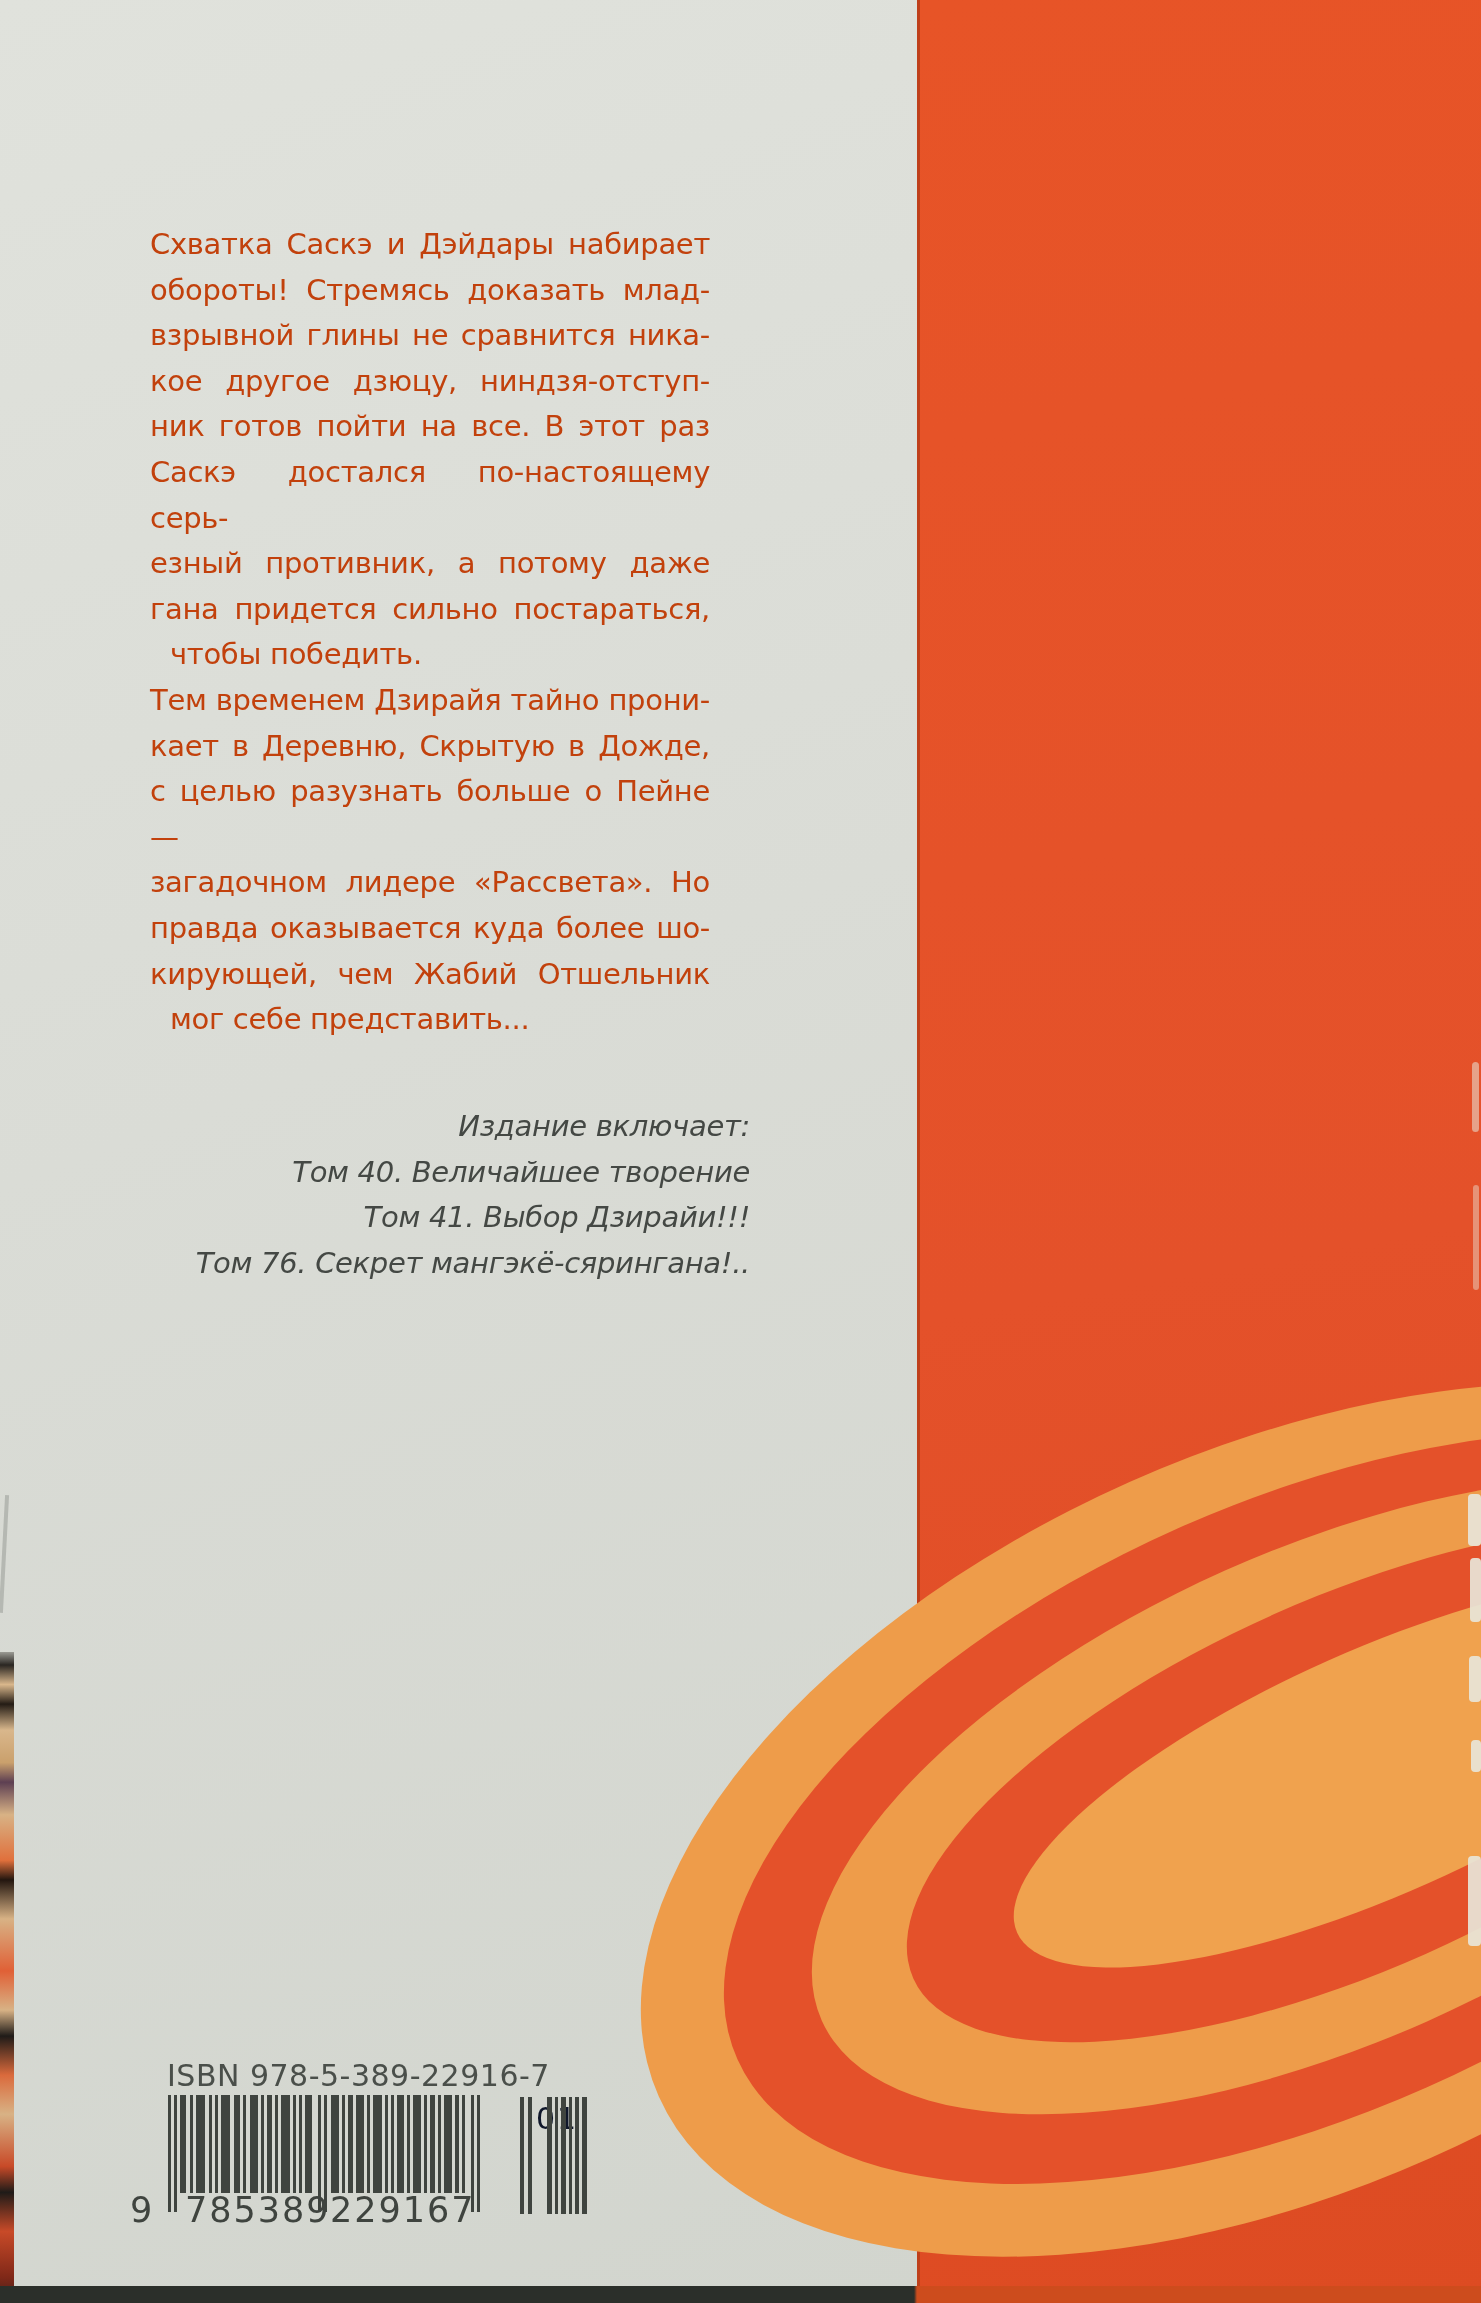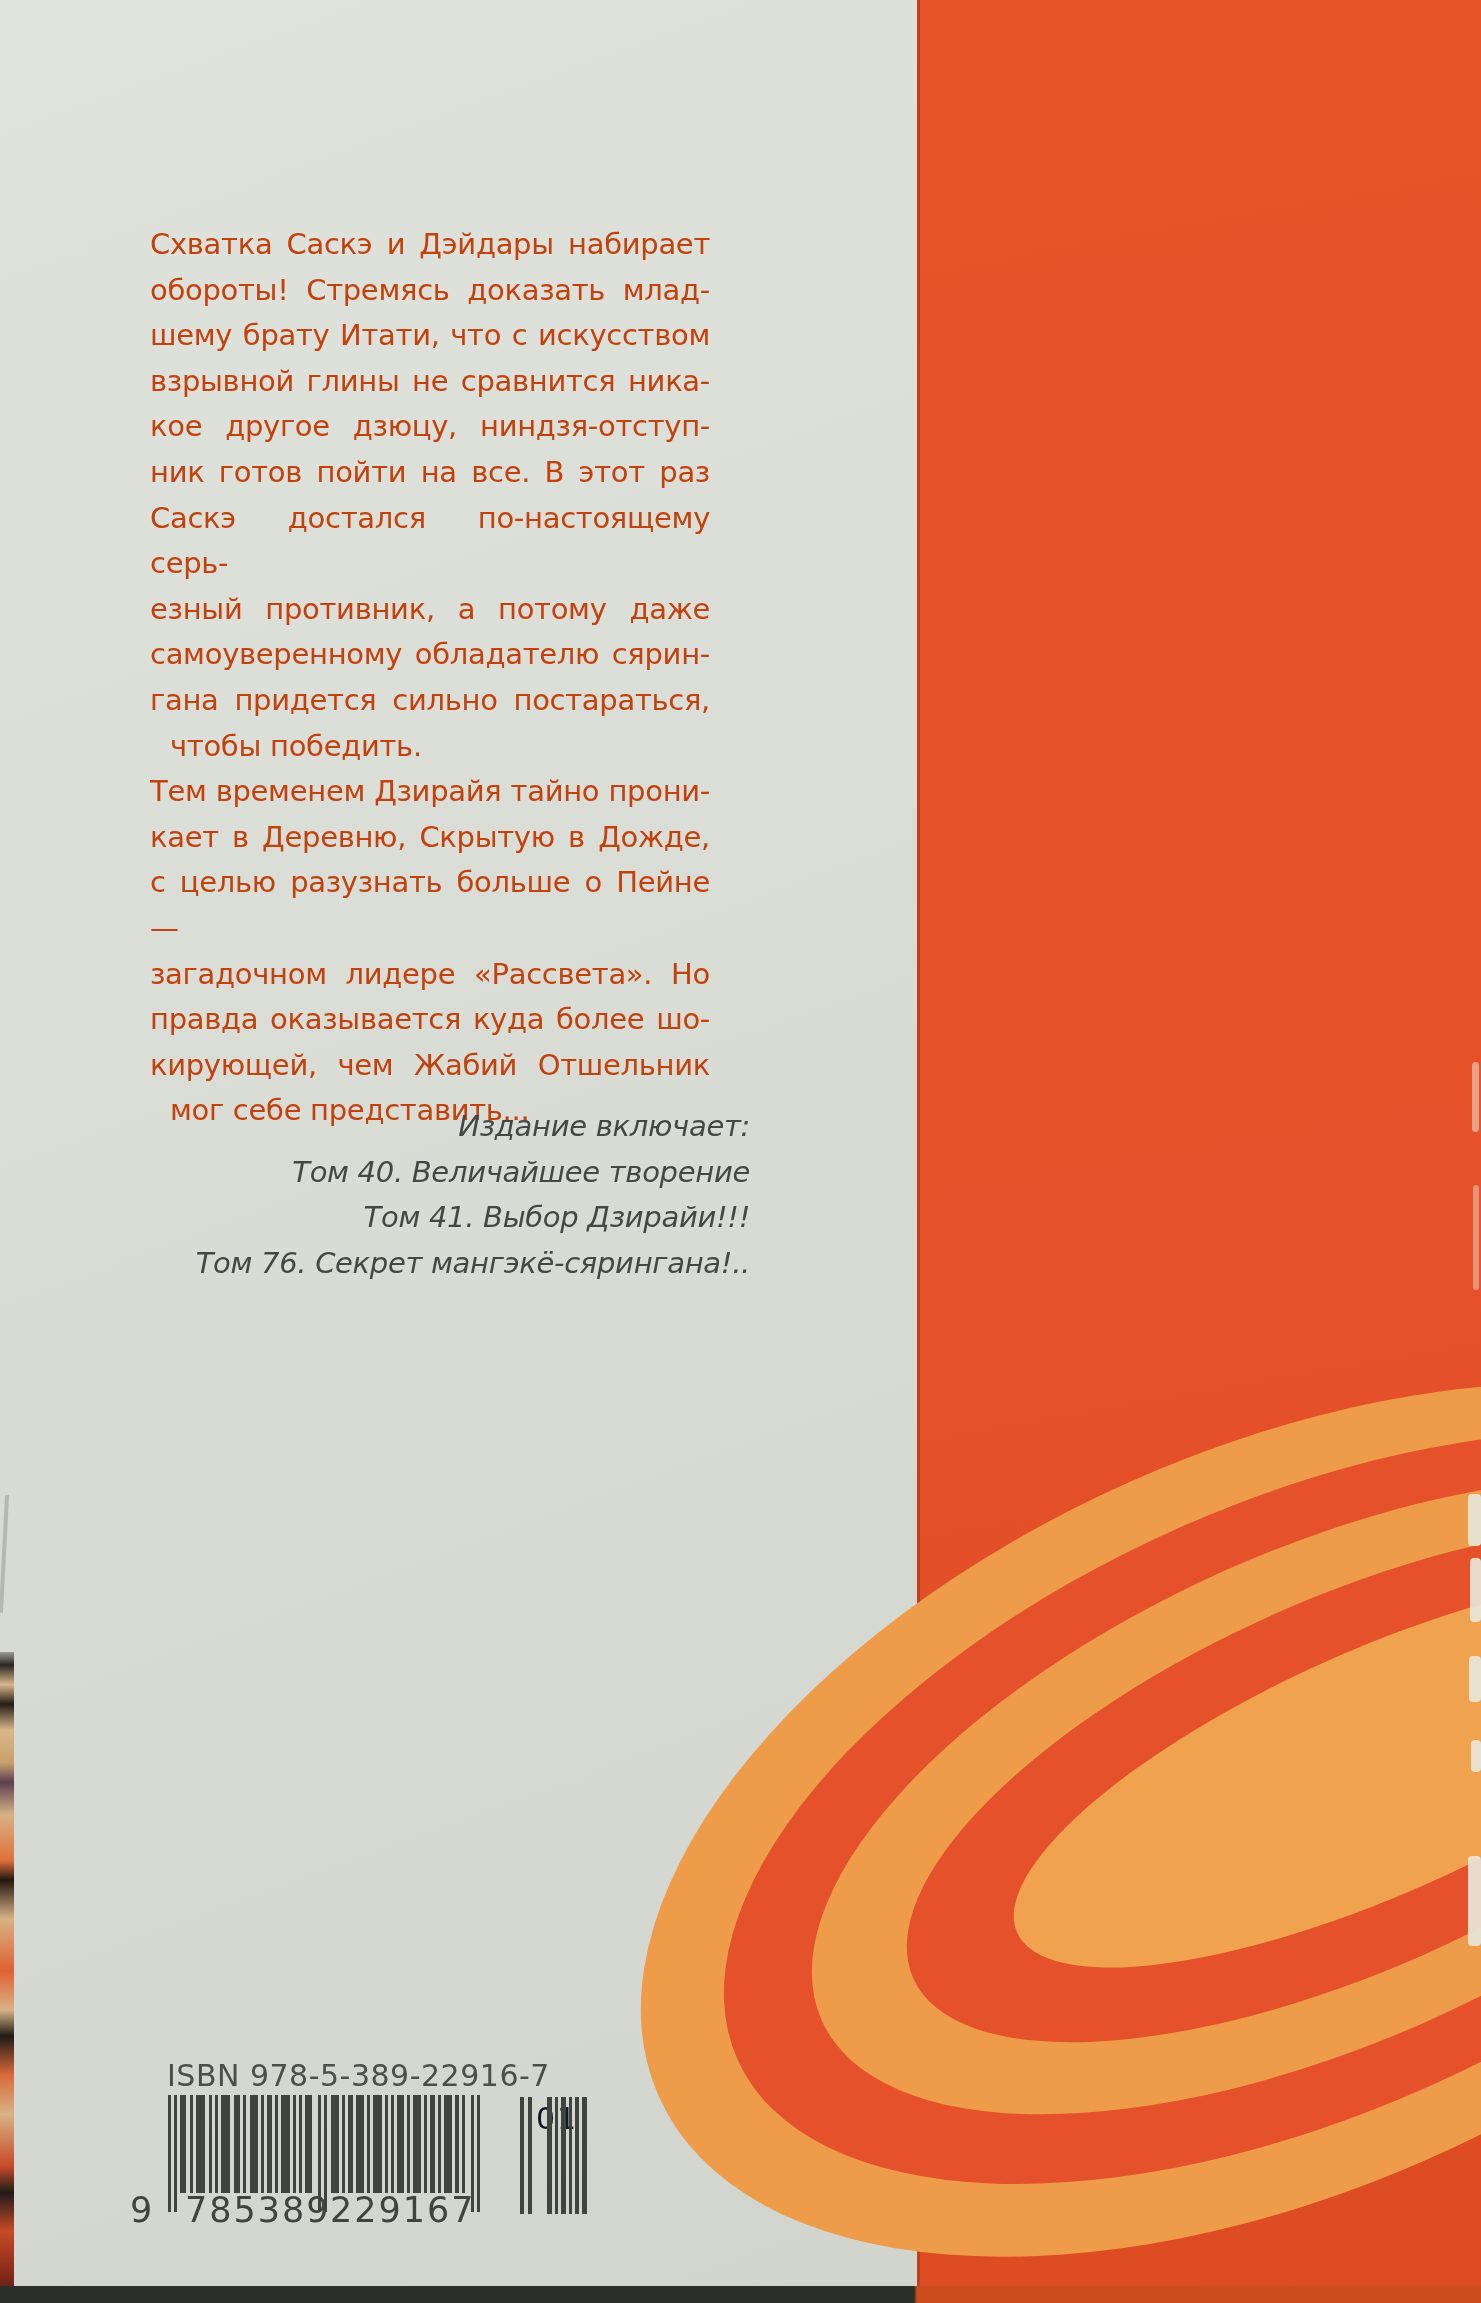--- a/index.html
+++ b/index.html
@@ -85,27 +85,25 @@
   <ellipse cx="1280" cy="1820" rx="680" ry="370" fill="#ee9c4a" transform="rotate(-24 1280 1820)"></ellipse>
   <ellipse cx="1302" cy="1808" rx="618" ry="306" fill="#e4512a" transform="rotate(-24 1302 1808)"></ellipse>
   <ellipse cx="1326" cy="1796" rx="552" ry="247" fill="#ee9c4a" transform="rotate(-24 1326 1796)"></ellipse>
   <ellipse cx="1350" cy="1784" rx="478" ry="186" fill="#e4512a" transform="rotate(-24 1350 1784)"></ellipse>
   <ellipse cx="1378" cy="1772" rx="395" ry="122" fill="#f0a24e" transform="rotate(-24 1378 1772)"></ellipse>
 </svg>
 
 <div class="synopsis">
   <div class="ln">Схватка Саскэ и Дэйдары набирает</div>
   <div class="ln">обороты! Стремясь доказать млад-</div>
-  <div class="ln">шему брату Итати, что с искусством</div>
   <div class="ln">взрывной глины не сравнится ника-</div>
   <div class="ln">кое другое дзюцу, ниндзя-отступ-</div>
   <div class="ln">ник готов пойти на все. В этот раз</div>
   <div class="ln">Саскэ достался по-настоящему серь-</div>
   <div class="ln">езный противник, а потому даже</div>
-  <div class="ln">самоуверенному обладателю сярин-</div>
   <div class="ln">гана придется сильно постараться,</div>
   <div class="ln end">чтобы победить.</div>
   <div class="ln">Тем временем Дзирайя тайно прони-</div>
   <div class="ln">кает в Деревню, Скрытую в Дожде,</div>
   <div class="ln">с целью разузнать больше о Пейне —</div>
   <div class="ln">загадочном лидере «Рассвета». Но</div>
   <div class="ln">правда оказывается куда более шо-</div>
   <div class="ln">кирующей, чем Жабий Отшельник</div>
   <div class="ln end">мог себе представить...</div>
 </div>

